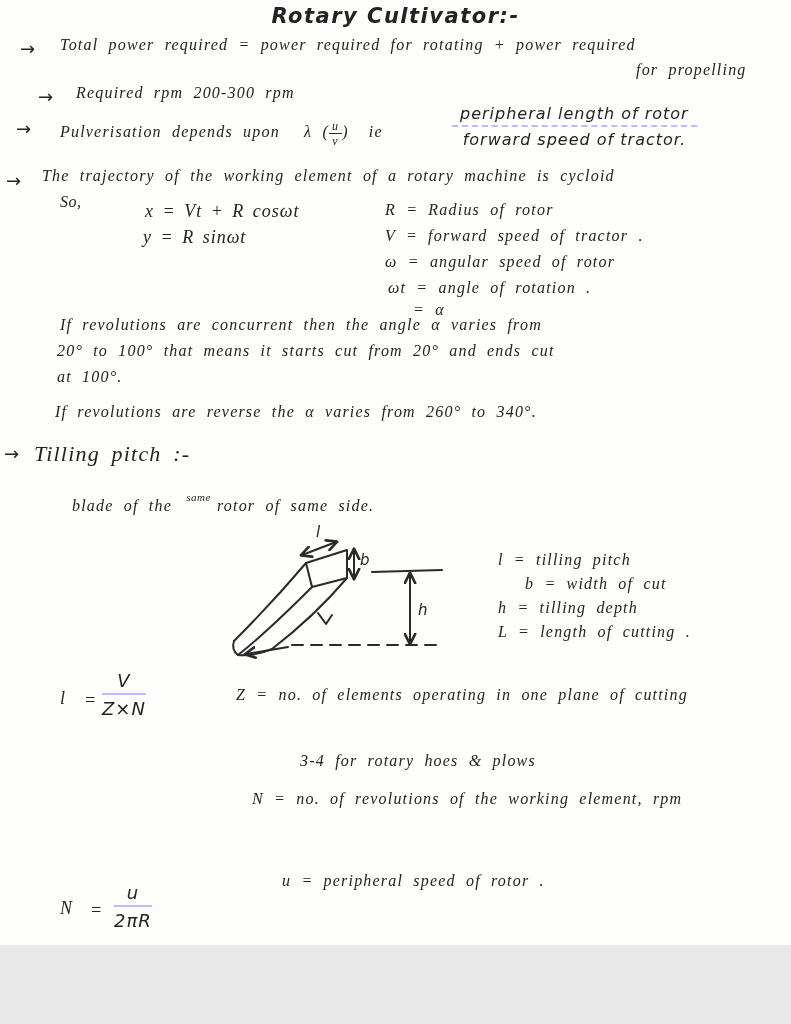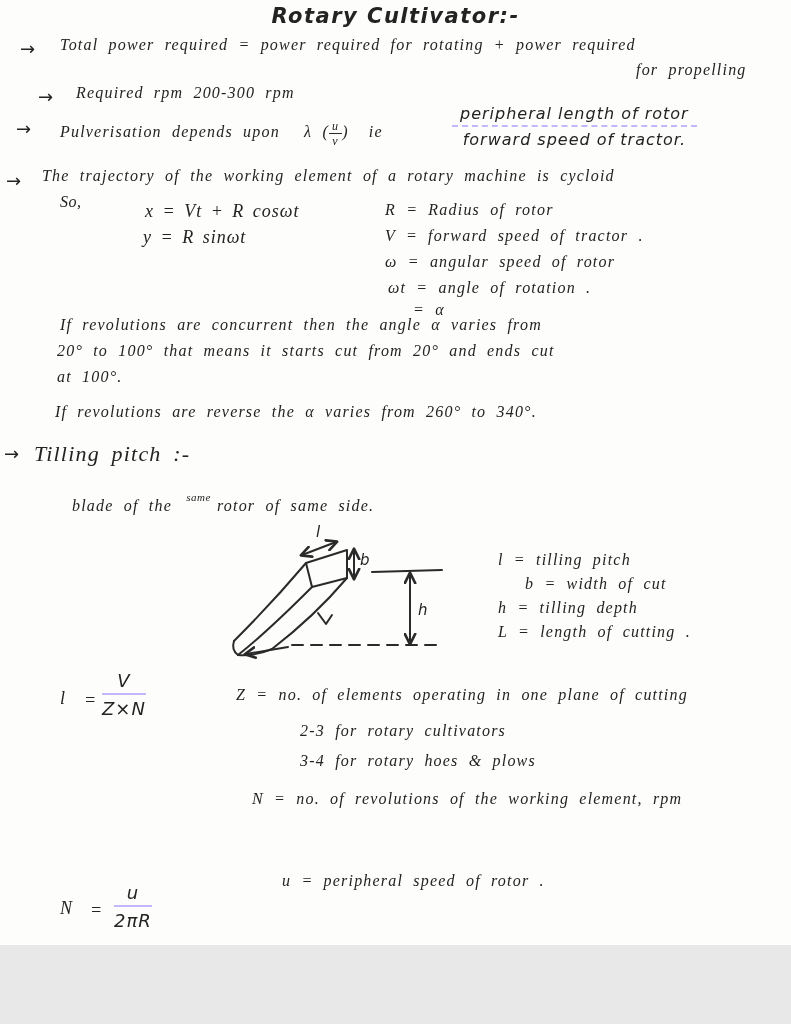--- a/index.html
+++ b/index.html
@@ -122,21 +122,20 @@
   <div class="ln" style="left:498px;top:623px;">L = length of cutting .</div>
 
   <div class="ln math" style="left:60px;top:688px;">l</div>
   <div class="ln math" style="left:84px;top:690px;">=</div>
   <div class="frac math" style="position:absolute;left:102px;top:670px;">
     <span class="num">V</span>
     <span class="den">Z×N</span>
   </div>
 
   <div class="ln" style="left:236px;top:686px;">Z = no. of elements operating in one plane of cutting</div>
-  <div class="ln" style="left:300px;top:722px;">2-3 for rotary cultivators</div>
   <div class="ln" style="left:300px;top:752px;">3-4 for rotary hoes &amp; plows</div>
 
   <div class="ln" style="left:252px;top:790px;">N = no. of revolutions of the working element, rpm</div>
 
   <div class="ln" style="left:282px;top:872px;">u = peripheral speed of rotor .</div>
 
   <div class="ln math" style="left:60px;top:898px;">N</div>
   <div class="ln math" style="left:90px;top:900px;">=</div>
   <div class="frac math" style="position:absolute;left:114px;top:882px;">
     <span class="num">u</span>

